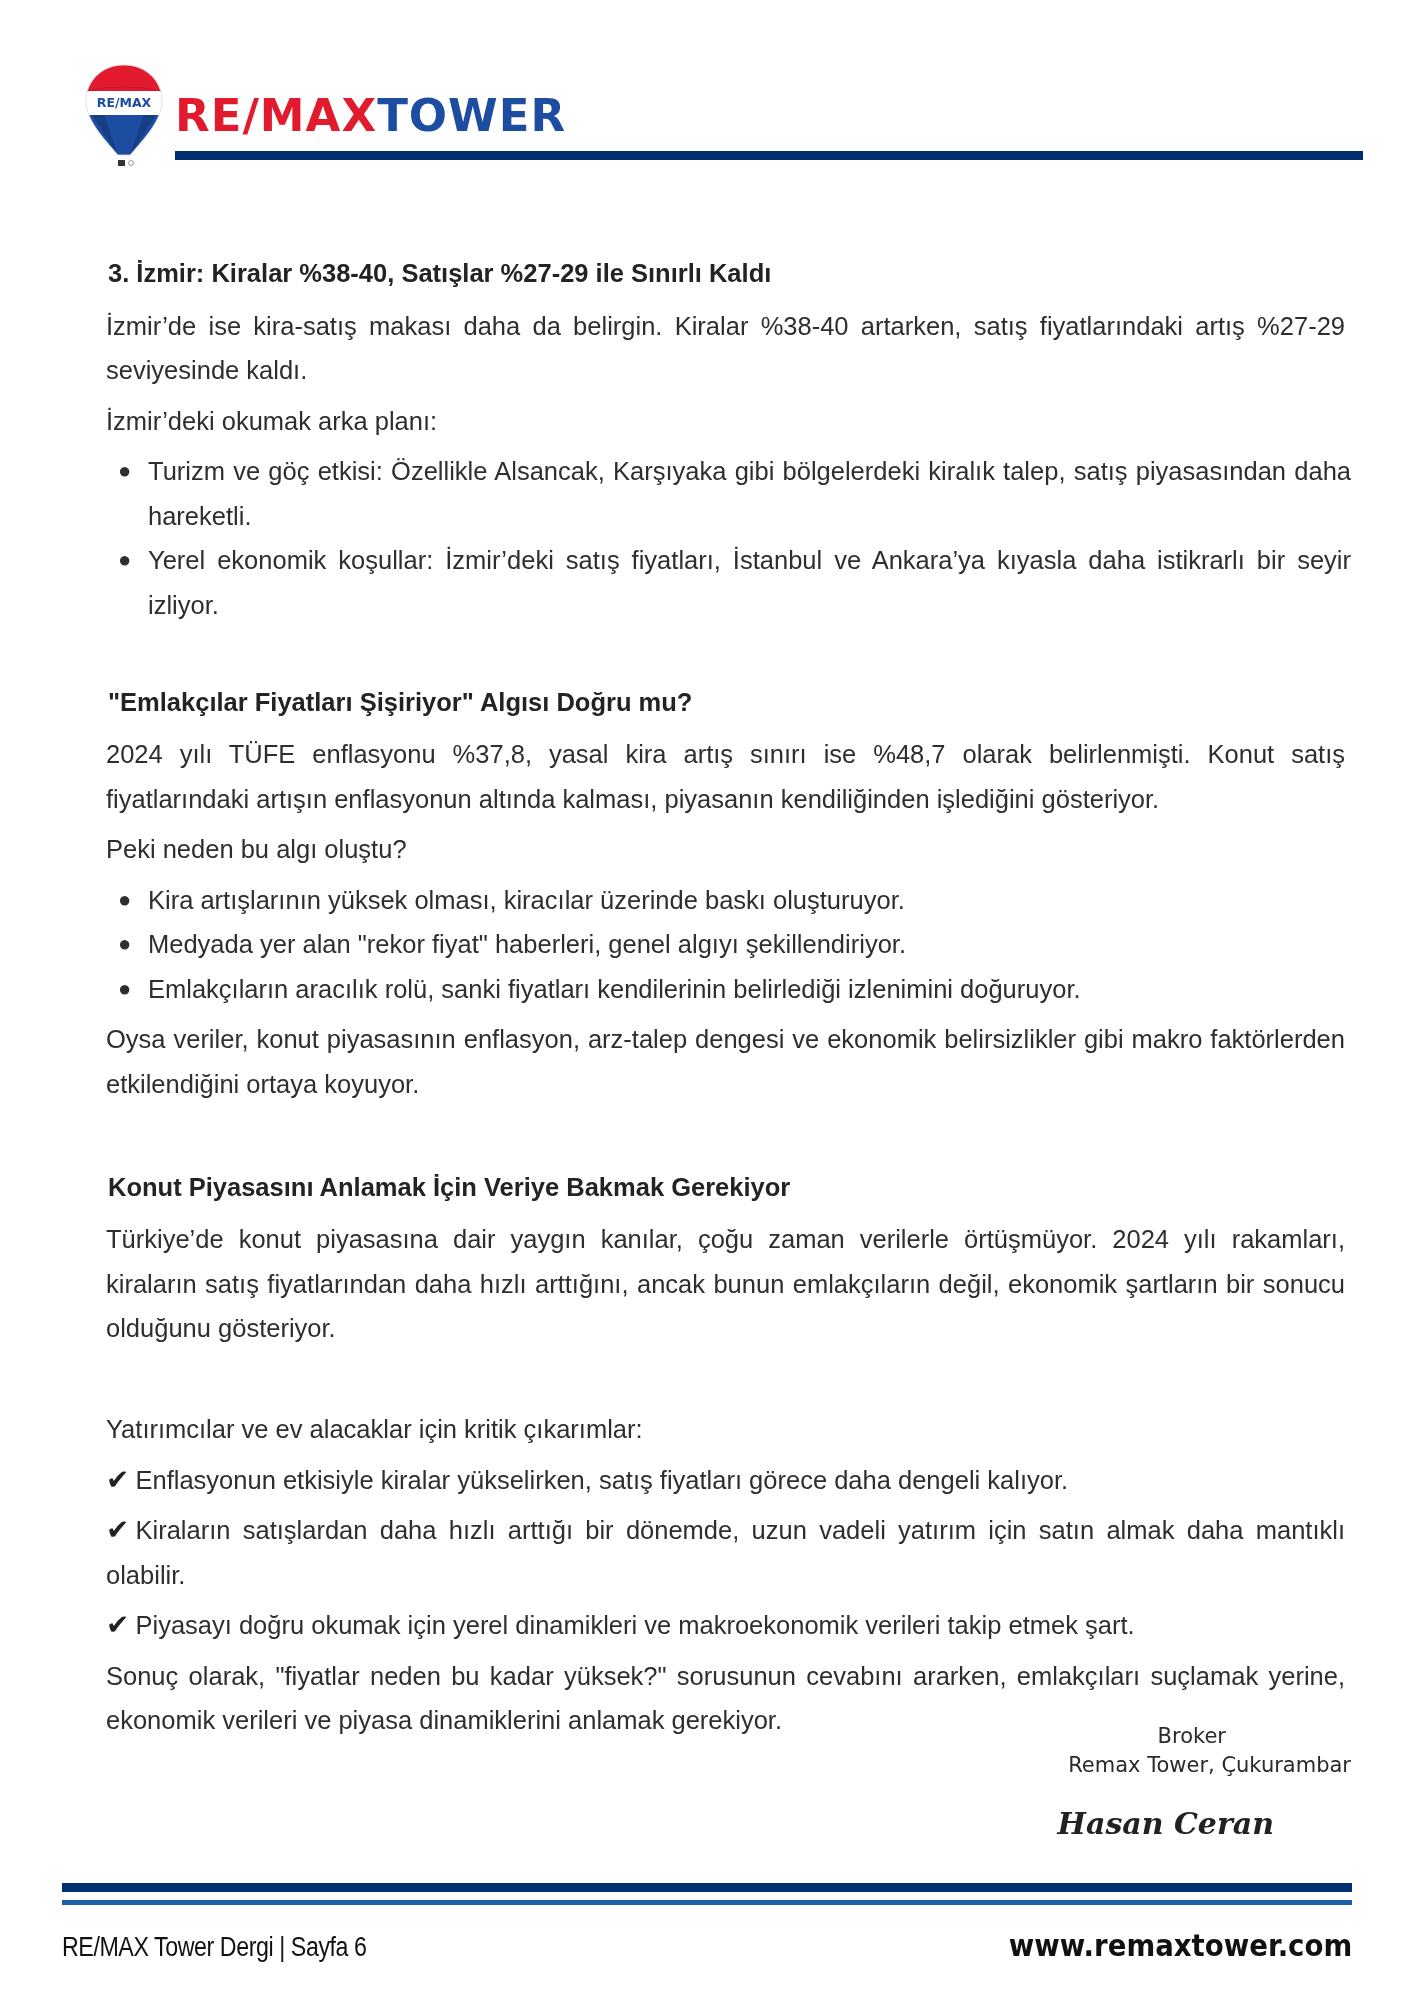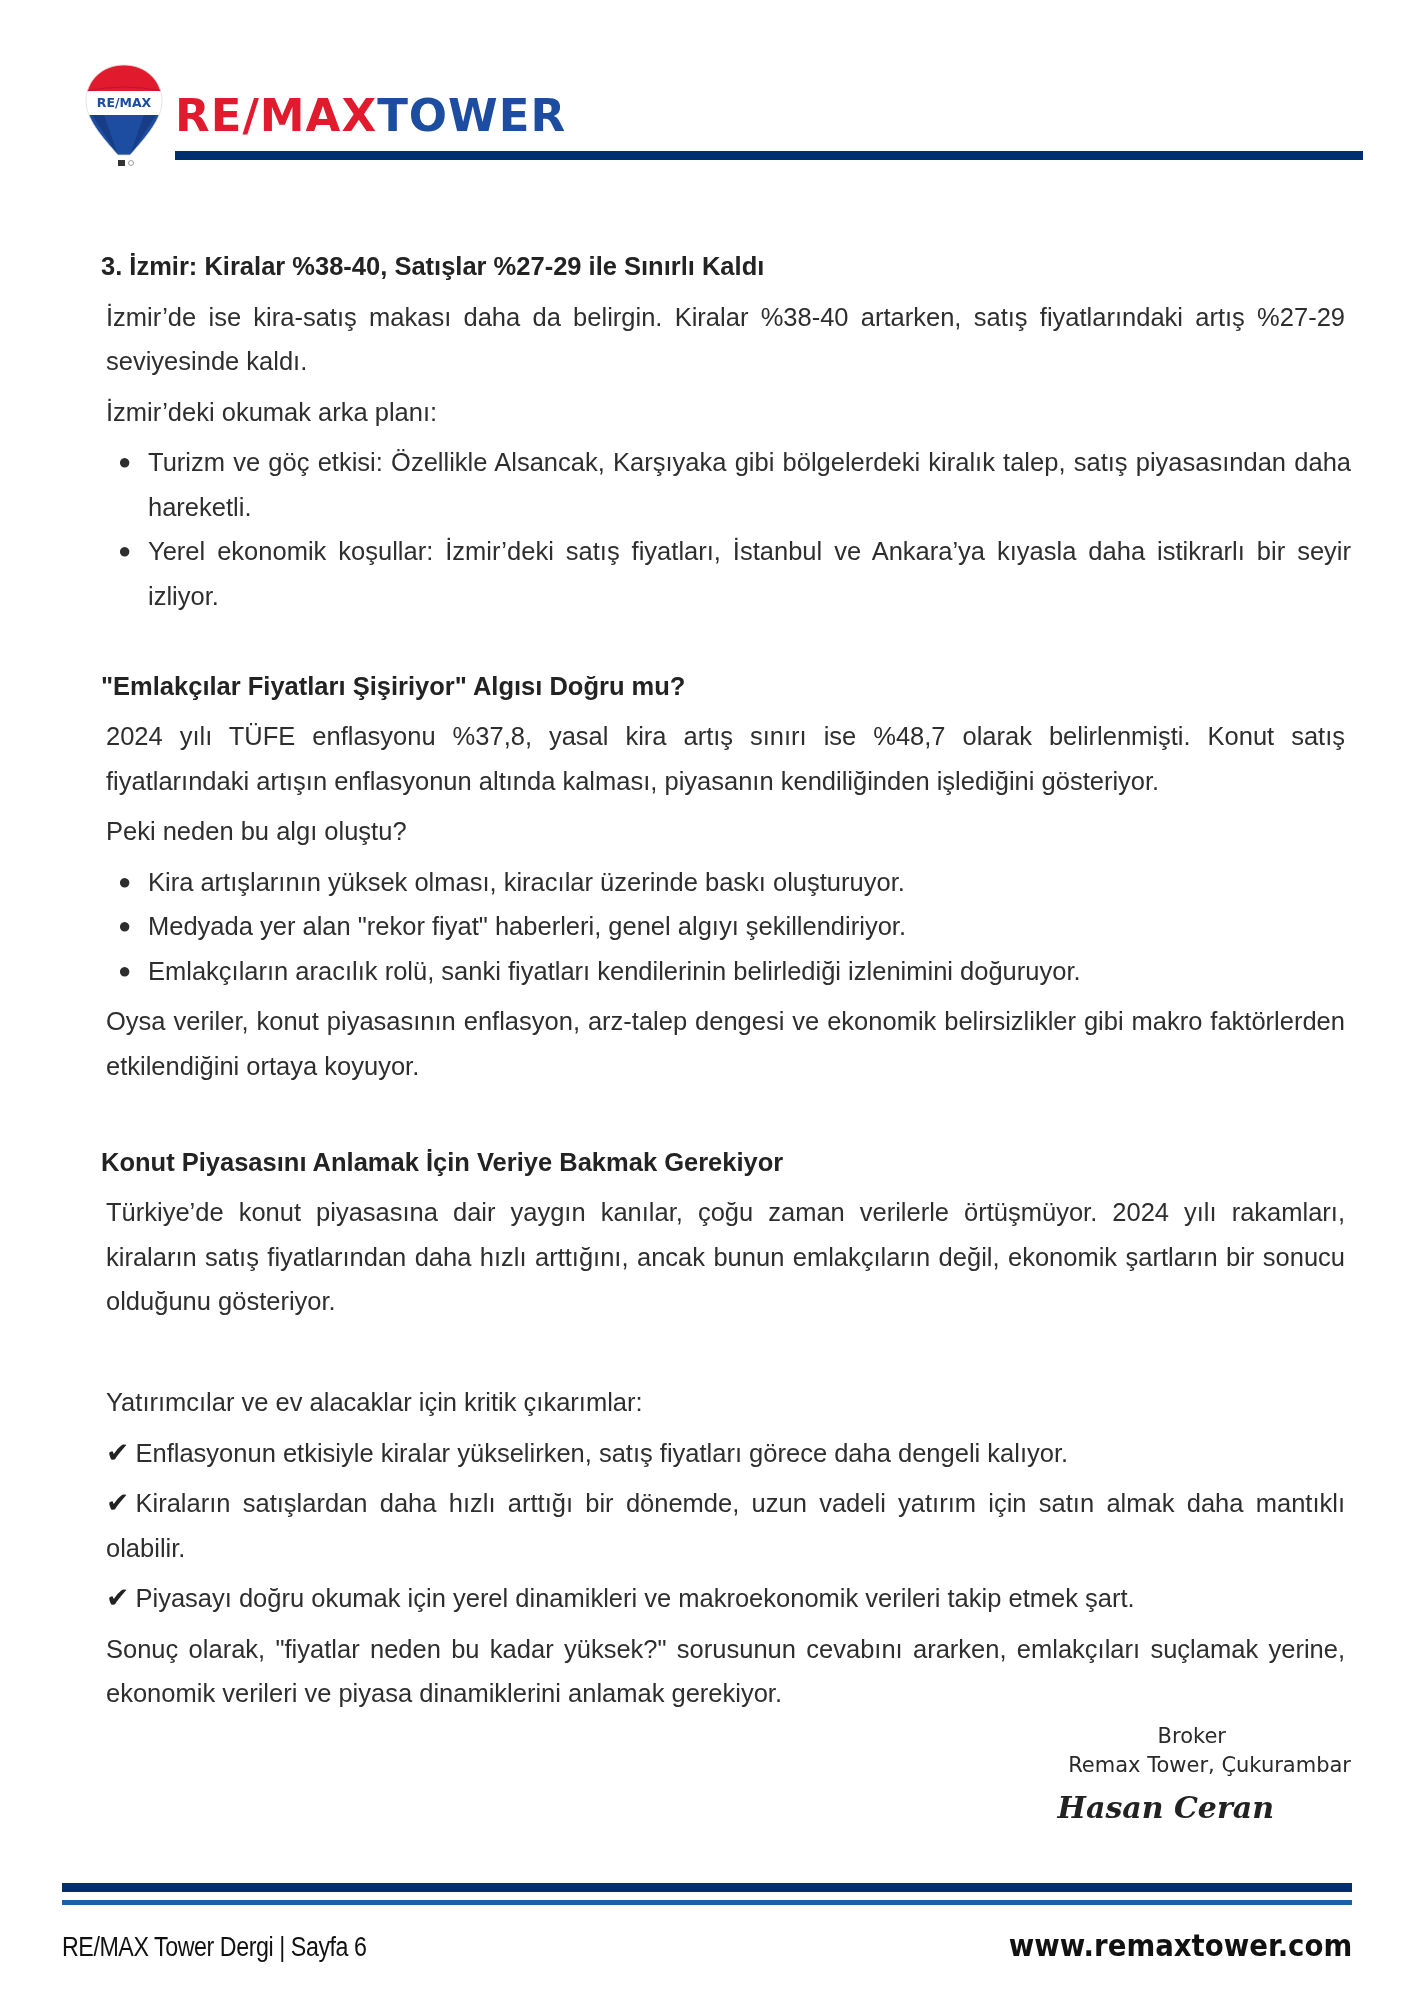--- a/index.html
+++ b/index.html
@@ -21,39 +21,39 @@
     position: absolute; left: 163px; top: 151px; width: 1188px; height: 9px;
     background: #002f6f;
   }
 
   .content {
     position: absolute; left: 100px; top: 243px; width: 1251px;
     font-size: 25.5px; line-height: 44.5px; color: #2e2e2e;
   }
   .content p { margin: 6px; text-align: justify; text-align-last: left; }
   .content h3 {
-    margin: 1px; font-size: 25.5px; line-height: 44.5px; font-weight: bold; color: #232323;
+    margin: 8px; font-size: 25.5px; line-height: 44.5px; font-weight: bold; color: #232323;
   }
   .content ul { margin: 0; padding: 0 0 0 48px; list-style: none; }
   .content li { position: relative; text-align: justify; text-align-last: left; }
   .content li .bullet {
     position: absolute; left: -30px; top: 0; font-size: 22px;
   }
   .gap { height: 44.5px; }
   .check-item { text-align: justify; text-align-last: left; }
   .check { font-size: 28px; color: #222; margin-right: 6px; font-weight: bold; }
 
   .signature {
     position: absolute; right: 63px; top: 1722px; width: 400px; text-align: right;
     font-family: "DejaVu Sans", sans-serif; font-size: 21px; line-height: 29px; color: #2a2a2a;
   }
   .signature .role { text-align: right; padding-right: 125px; }
   .signature .name {
     font-family: "DejaVu Serif", serif; font-style: italic; font-weight: bold;
-    font-size: 30px; line-height: 44px; padding-right: 77px; margin-top: 6px; color: #222; text-align: right;
+    font-size: 30px; line-height: 44px; padding-right: 77px; margin-top: 22px; color: #222; text-align: right;
   }
 
   .footer-rule-1 { position: absolute; left: 62px; top: 1883px; width: 1290px; height: 9px; background: #002f6f; }
   .footer-rule-2 { position: absolute; left: 62px; top: 1900px; width: 1290px; height: 5px; background: #1d5fa8; }
   .footer-left {
     position: absolute; left: 62px; top: 1932px;
     font-family: "Liberation Sans", sans-serif; font-size: 27px; color: #111;
     transform: scaleX(0.86); transform-origin: left center; letter-spacing: -0.5px;
   }
   .footer-right {

